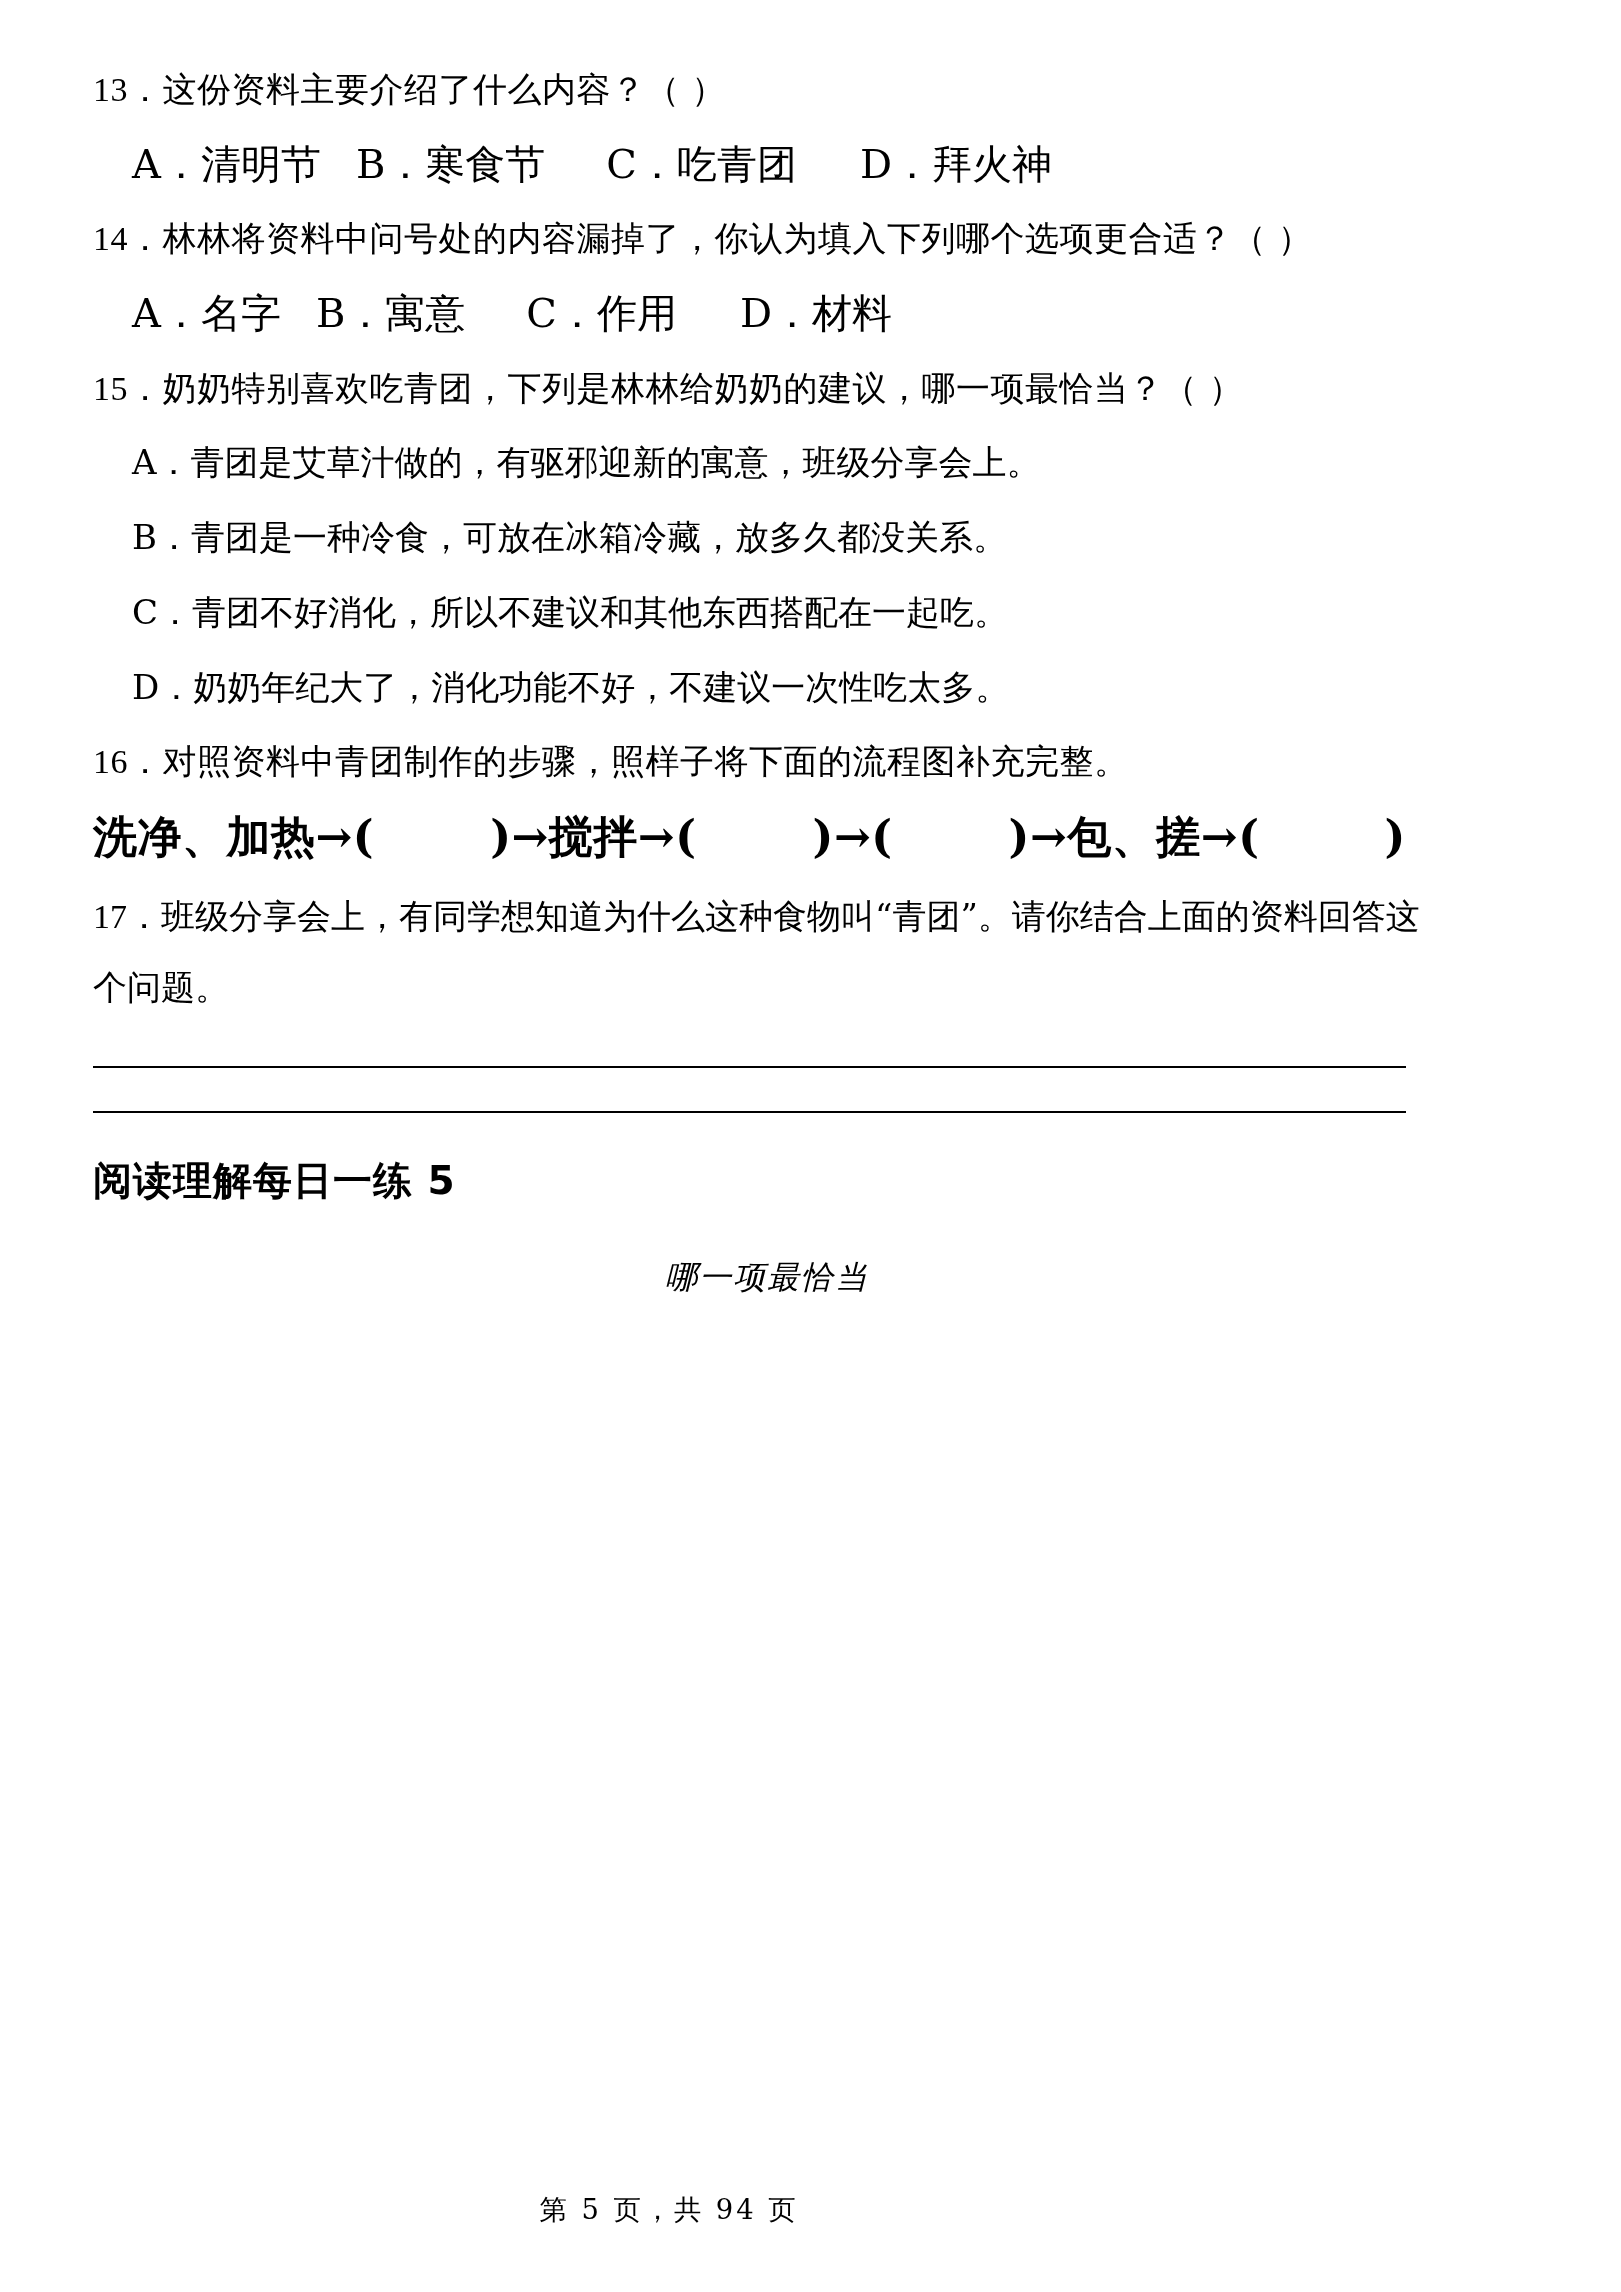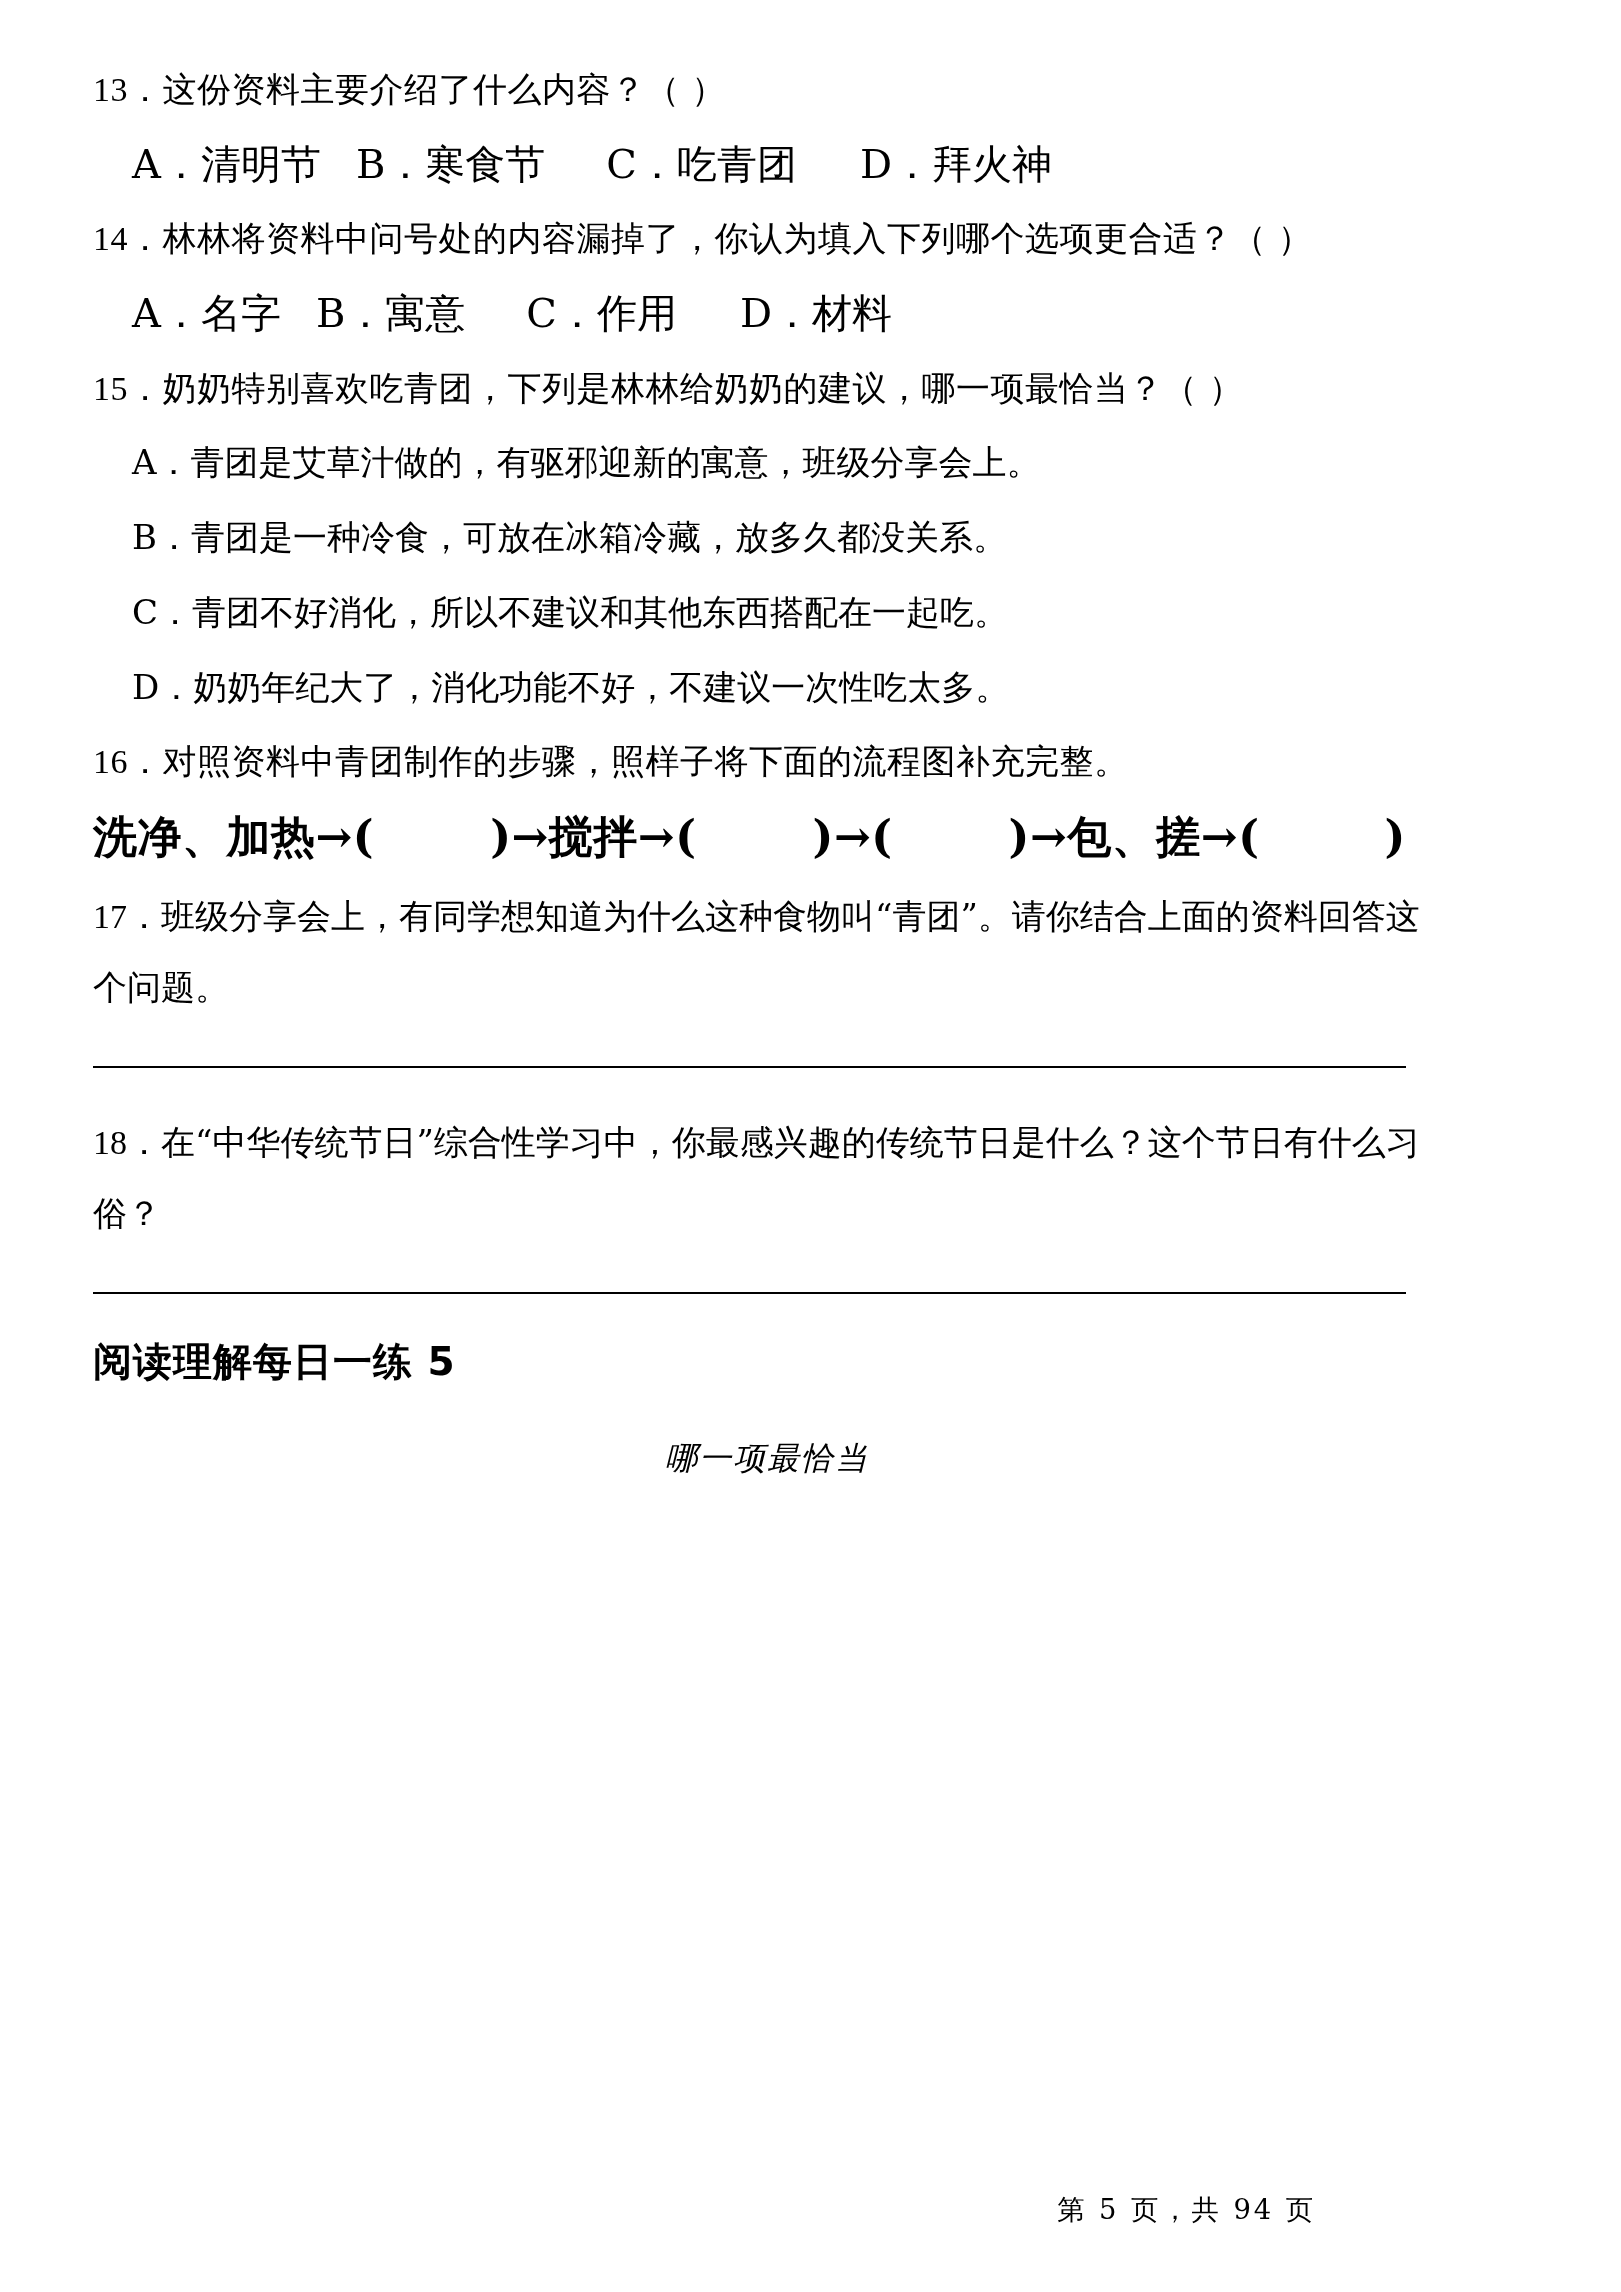--- a/index.html
+++ b/index.html
@@ -112,24 +112,24 @@
     text-align: justify;
     text-justify: inter-character;
     text-indent: 71px;
     letter-spacing: 1px;
     margin: 0;
   }
 
   
   .footer {
     position: absolute;
-    left: 0;
+    left: 11px;
     top: 2192px;
     width: 1316px;
-    text-align: right;
+    text-align: center;
     font-size: 27.4px;
     letter-spacing: 2.9px;
     font-family: "DejaVu Serif", "Liberation Serif", serif;
   }
 </style>
 </head>
 <body>
 
 <div class="page">
 
@@ -147,21 +147,20 @@
     <p class="opt-block"><span>C．</span><span>青团不好消化，所以不建议和其他东西搭配在一起吃。</span></p>
     <p class="opt-block"><span>D．</span><span>奶奶年纪大了，消化功能不好，不建议一次性吃太多。</span></p>
 
     <p class="q-line"><span class="q-num">16．</span><span>对照资料中青团制作的步骤，照样子将下面的流程图补充完整。</span></p>
     <p class="flow-line"><span>洗净、加热→(</span><span class="blank-gap"></span><span>)→搅拌→(</span><span class="blank-gap"></span><span>)→(</span><span class="blank-gap"></span><span>)→包、搓→(</span><span class="blank-gap-wide"></span><span>)</span></p>
 
     <p class="para-2line"><span class="q-num">17．</span><span>班级分享会上，有同学想知道为什么这种食物叫“青团”。请你结合上面的资料回答这个问题。</span></p>
 
     <hr class="sep">
 
-    <p class="para-2line"><span class="q-num">18．</span><span>在“中华传统节日”综合性学习中，你最感兴趣的传统节日是什么？这个节日有什么习俗？</span></p>
 
     <hr class="sep">
 
     <h2 class="section-title">阅读理解每日一练 5</h2>
     <p class="article-title">哪一项最恰当</p>
 
   </div>
 
   <div class="footer">第 5 页，共 94 页</div>
 

